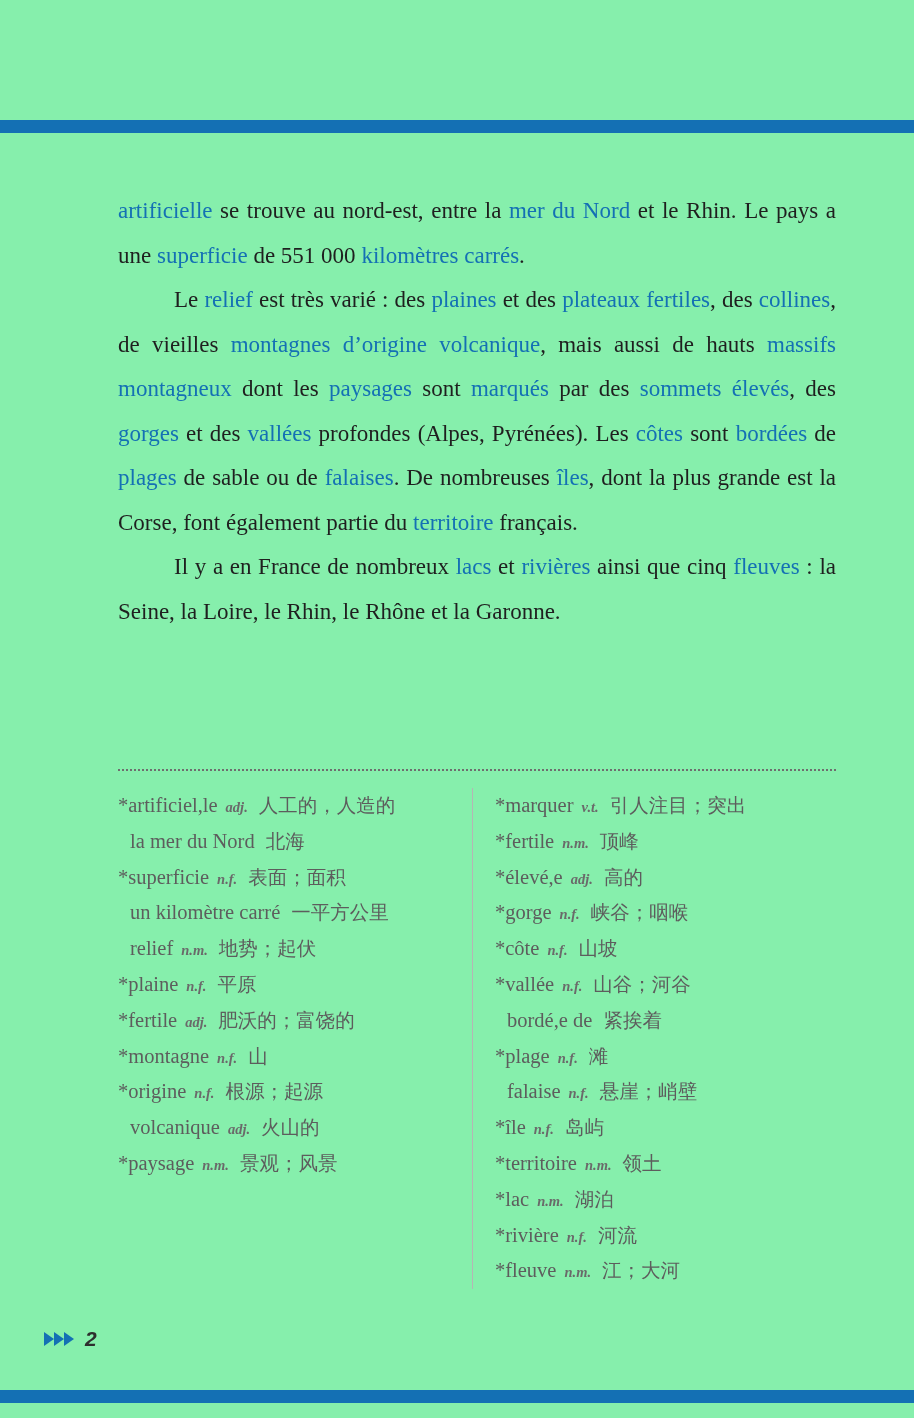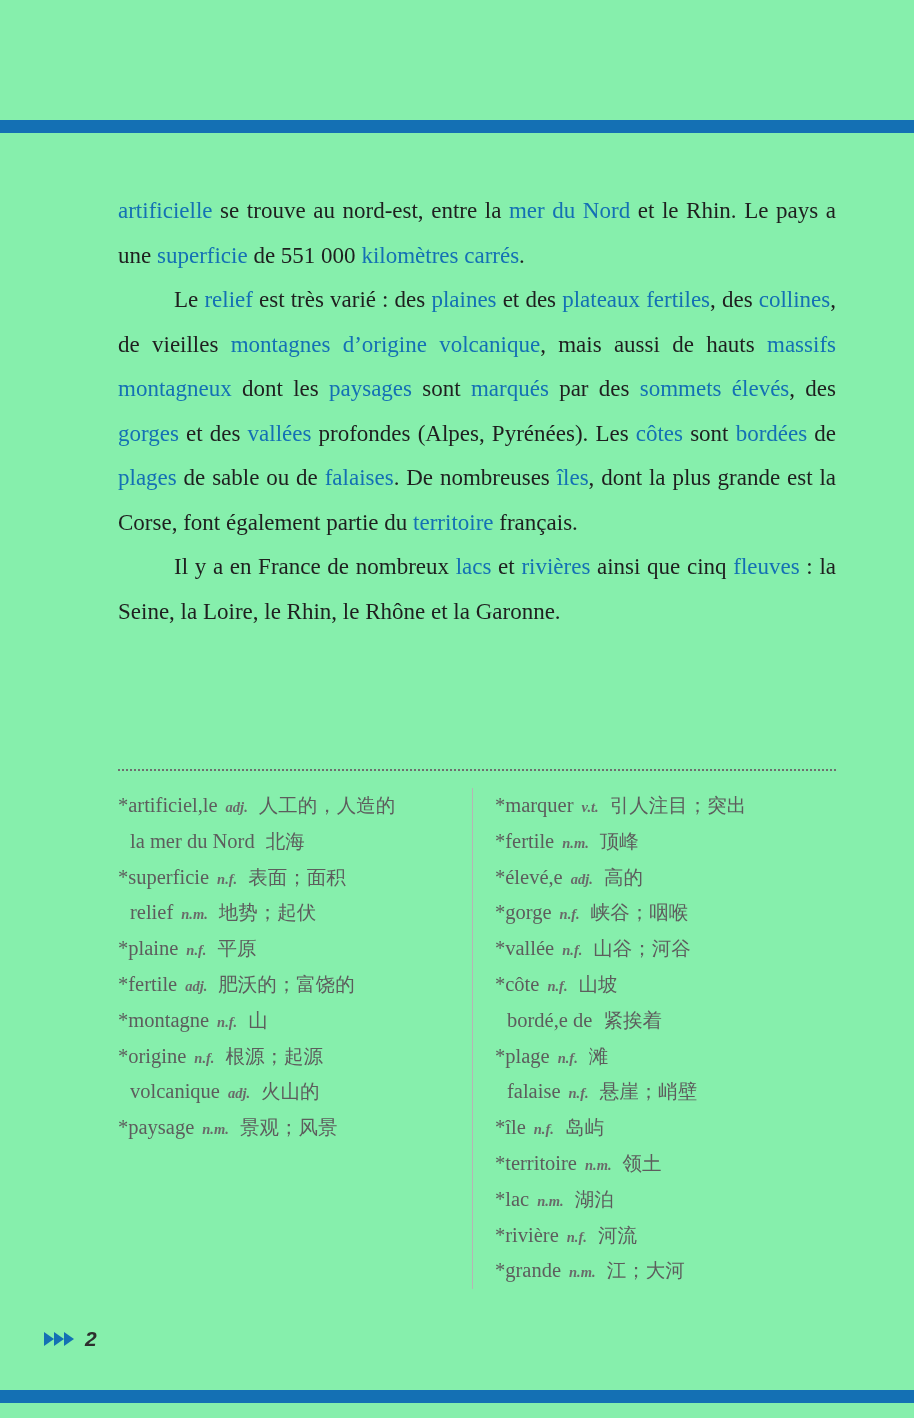--- a/index.html
+++ b/index.html
@@ -118,44 +118,45 @@
       <p class="indent"><span>Il y a en France de nombreux </span><span class="hl">lacs</span><span> et </span><span class="hl">rivières</span><span> ainsi que cinq </span><span class="hl">fleuves</span><span>&nbsp;: la Seine, la Loire, le Rhin, le Rhône et la Garonne.</span></p>
     </div>
 
   <div class="dotted-sep"></div>
 
   <div class="vocab">
     <div class="vcol left">
         <div class="vocab-entry"><span class="vword">*artificiel,le</span><span class="vpos">adj.</span><span class="vzh">人工的，人造的</span></div>
         <div class="vocab-entry no-star"><span class="vword">la mer du Nord</span><span class="vzh">北海</span></div>
         <div class="vocab-entry"><span class="vword">*superficie</span><span class="vpos">n.f.</span><span class="vzh">表面；面积</span></div>
+        <div class="vocab-entry no-star"><span class="vword">un kilomètre carré</span><span class="vzh">一平方公里</span></div>
         <div class="vocab-entry no-star"><span class="vword">relief</span><span class="vpos">n.m.</span><span class="vzh">地势；起伏</span></div>
         <div class="vocab-entry"><span class="vword">*plaine</span><span class="vpos">n.f.</span><span class="vzh">平原</span></div>
         <div class="vocab-entry"><span class="vword">*fertile</span><span class="vpos">adj.</span><span class="vzh">肥沃的；富饶的</span></div>
         <div class="vocab-entry"><span class="vword">*montagne</span><span class="vpos">n.f.</span><span class="vzh">山</span></div>
         <div class="vocab-entry"><span class="vword">*origine</span><span class="vpos">n.f.</span><span class="vzh">根源；起源</span></div>
         <div class="vocab-entry no-star"><span class="vword">volcanique</span><span class="vpos">adj.</span><span class="vzh">火山的</span></div>
         <div class="vocab-entry"><span class="vword">*paysage</span><span class="vpos">n.m.</span><span class="vzh">景观；风景</span></div>
       </div>
     <div class="vdivider"></div>
     <div class="vcol right">
         <div class="vocab-entry"><span class="vword">*marquer</span><span class="vpos">v.t.</span><span class="vzh">引人注目；突出</span></div>
         <div class="vocab-entry"><span class="vword">*fertile</span><span class="vpos">n.m.</span><span class="vzh">顶峰</span></div>
         <div class="vocab-entry"><span class="vword">*élevé,e</span><span class="vpos">adj.</span><span class="vzh">高的</span></div>
         <div class="vocab-entry"><span class="vword">*gorge</span><span class="vpos">n.f.</span><span class="vzh">峡谷；咽喉</span></div>
+        <div class="vocab-entry"><span class="vword">*côte</span><span class="vpos">n.f.</span><span class="vzh">山坡</span></div>
         <div class="vocab-entry"><span class="vword">*vallée</span><span class="vpos">n.f.</span><span class="vzh">山谷；河谷</span></div>
-        <div class="vocab-entry"><span class="vword">*côte</span><span class="vpos">n.f.</span><span class="vzh">山坡</span></div>
         <div class="vocab-entry no-star"><span class="vword">bordé,e de</span><span class="vzh">紧挨着</span></div>
         <div class="vocab-entry"><span class="vword">*plage</span><span class="vpos">n.f.</span><span class="vzh">滩</span></div>
         <div class="vocab-entry no-star"><span class="vword">falaise</span><span class="vpos">n.f.</span><span class="vzh">悬崖；峭壁</span></div>
         <div class="vocab-entry"><span class="vword">*île</span><span class="vpos">n.f.</span><span class="vzh">岛屿</span></div>
         <div class="vocab-entry"><span class="vword">*territoire</span><span class="vpos">n.m.</span><span class="vzh">领土</span></div>
         <div class="vocab-entry"><span class="vword">*lac</span><span class="vpos">n.m.</span><span class="vzh">湖泊</span></div>
         <div class="vocab-entry"><span class="vword">*rivière</span><span class="vpos">n.f.</span><span class="vzh">河流</span></div>
-        <div class="vocab-entry"><span class="vword">*grande</span><span class="vpos">n.m.</span><span class="vzh">江；大河</span></div>
+        <div class="vocab-entry"><span class="vword">*fleuve</span><span class="vpos">n.m.</span><span class="vzh">江；大河</span></div>
       </div>
   </div>
 
   <div class="footer">
     <svg class="arrows" width="32" height="16" viewBox="0 0 32 16" aria-hidden="true">
       <polygon points="0,1 10,8 0,15"></polygon>
       <polygon points="10,1 20,8 10,15"></polygon>
       <polygon points="20,1 30,8 20,15"></polygon>
     </svg>
     <span class="pagenum">2</span>

